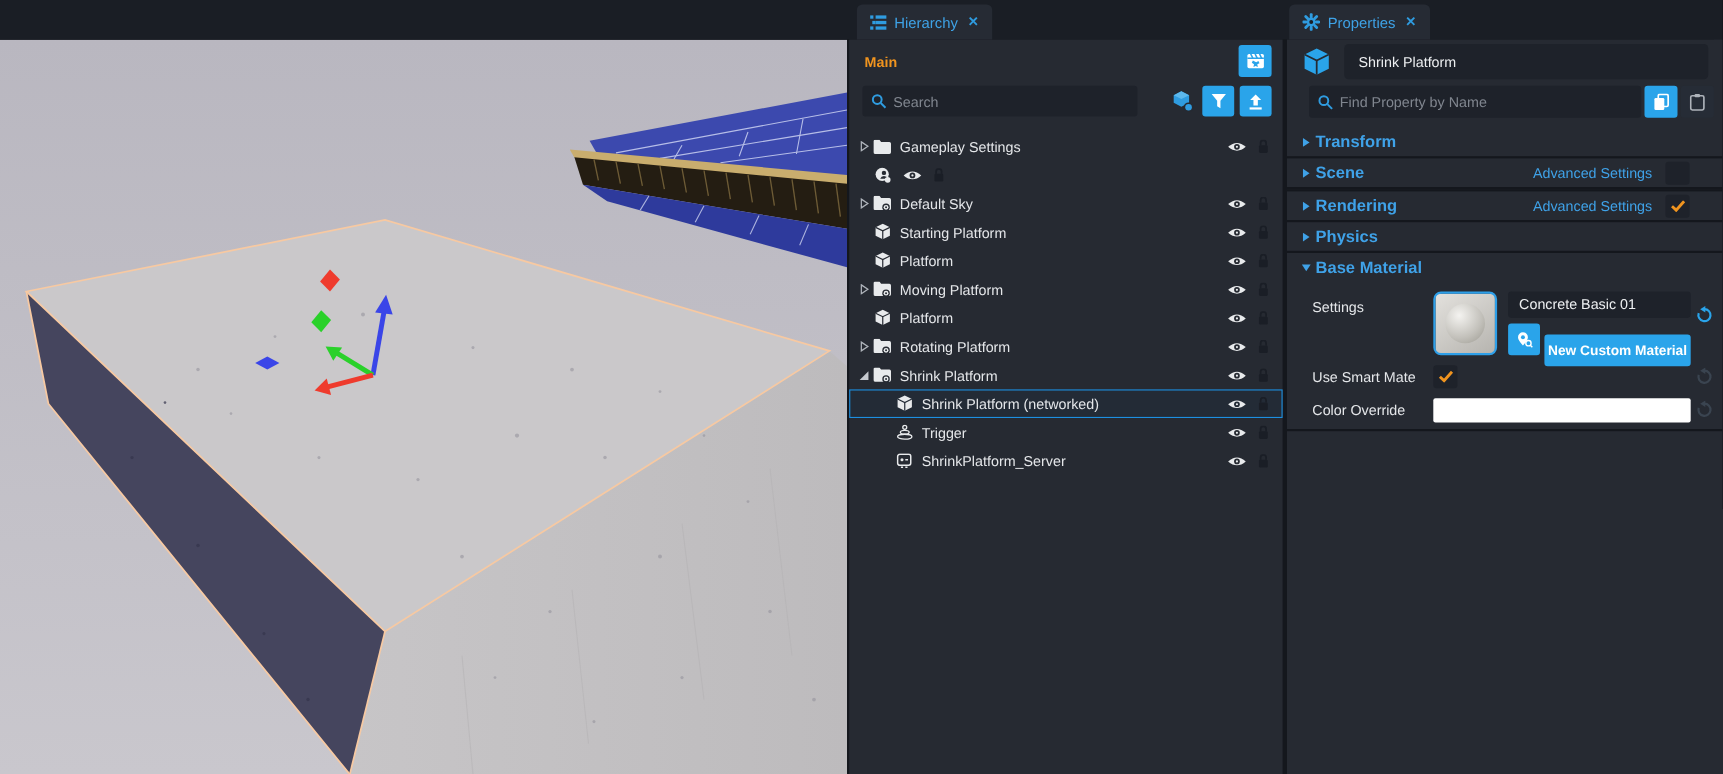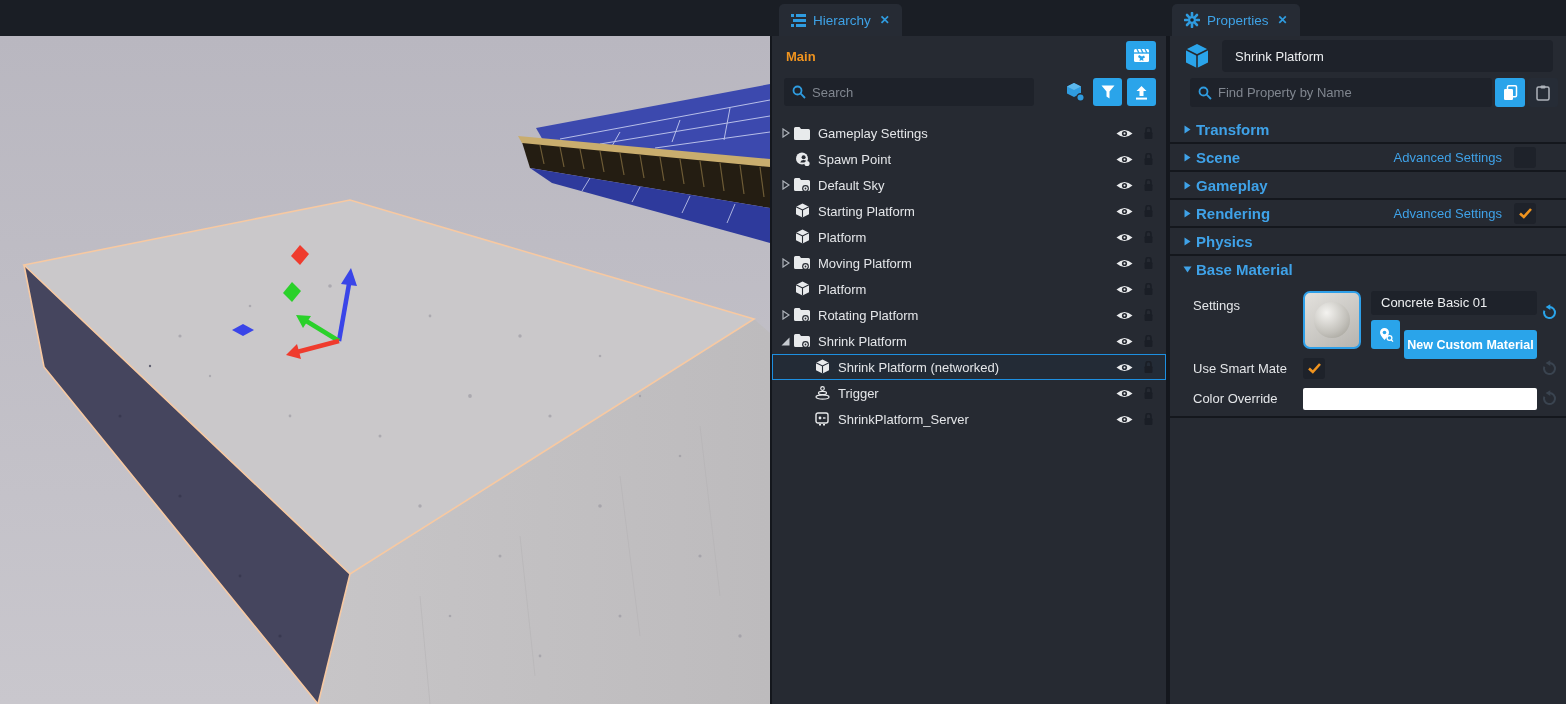--- a/index.html
+++ b/index.html
@@ -327,21 +327,20 @@
       <div class="trow">
         <span class="caret"></span>
         <span class="ticon">
             <svg width="15" height="15" viewBox="0 0 15 15">
               <circle cx="7" cy="6.5" r="6" fill="#e8eaec"></circle>
               <circle cx="8.6" cy="5.2" r="2" fill="#262a32"></circle>
               <path d="M5.2 10.5 a3.6 3.6 0 0 1 6.8 0z" fill="#262a32"></path>
               <circle cx="12" cy="11.5" r="2.6" fill="#e8eaec"></circle>
             </svg>
           </span>
-        <span class="tlabel">Spawn Point</span>
         <span class="eye">
             <svg width="17" height="11" viewBox="0 0 17 11">
               <path d="M0.5 5.5 Q8.5 -1.5 16.5 5.5 Q8.5 12.5 0.5 5.5Z" fill="#e8eaec"></path>
               <circle cx="8.5" cy="5.5" r="2.6" fill="#262a32"></circle>
               <circle cx="8.5" cy="5.5" r="1" fill="#e8eaec"></circle>
             </svg>
           </span>
         <span class="lock">
             <svg width="11" height="13" viewBox="0 0 11 13">
               <path d="M3 5 v-2 a2.5 2.5 0 0 1 5 0 v2" fill="none" stroke="#1a1e26" stroke-width="1.6"></path>
@@ -682,28 +681,20 @@
         <span class="scaret">
             <svg width="7" height="9" viewBox="0 0 7 9">
               <polygon points="0.5,0.5 6.5,4.5 0.5,8.5" fill="#3fa2e8"></polygon>
             </svg>
           </span>
         <span class="slabel">Scene</span>
         <span class="adv">Advanced Settings</span>
         <span class="checkbox"></span>
       </div>
       <div class="sec-div"></div>
-      <div class="sec">
-        <span class="scaret">
-            <svg width="7" height="9" viewBox="0 0 7 9">
-              <polygon points="0.5,0.5 6.5,4.5 0.5,8.5" fill="#3fa2e8"></polygon>
-            </svg>
-          </span>
-        <span class="slabel">Gameplay</span>
-      </div>
       <div class="sec-div"></div>
       <div class="sec">
         <span class="scaret">
             <svg width="7" height="9" viewBox="0 0 7 9">
               <polygon points="0.5,0.5 6.5,4.5 0.5,8.5" fill="#3fa2e8"></polygon>
             </svg>
           </span>
         <span class="slabel">Rendering</span>
         <span class="adv">Advanced Settings</span>
         <span class="checkbox">

